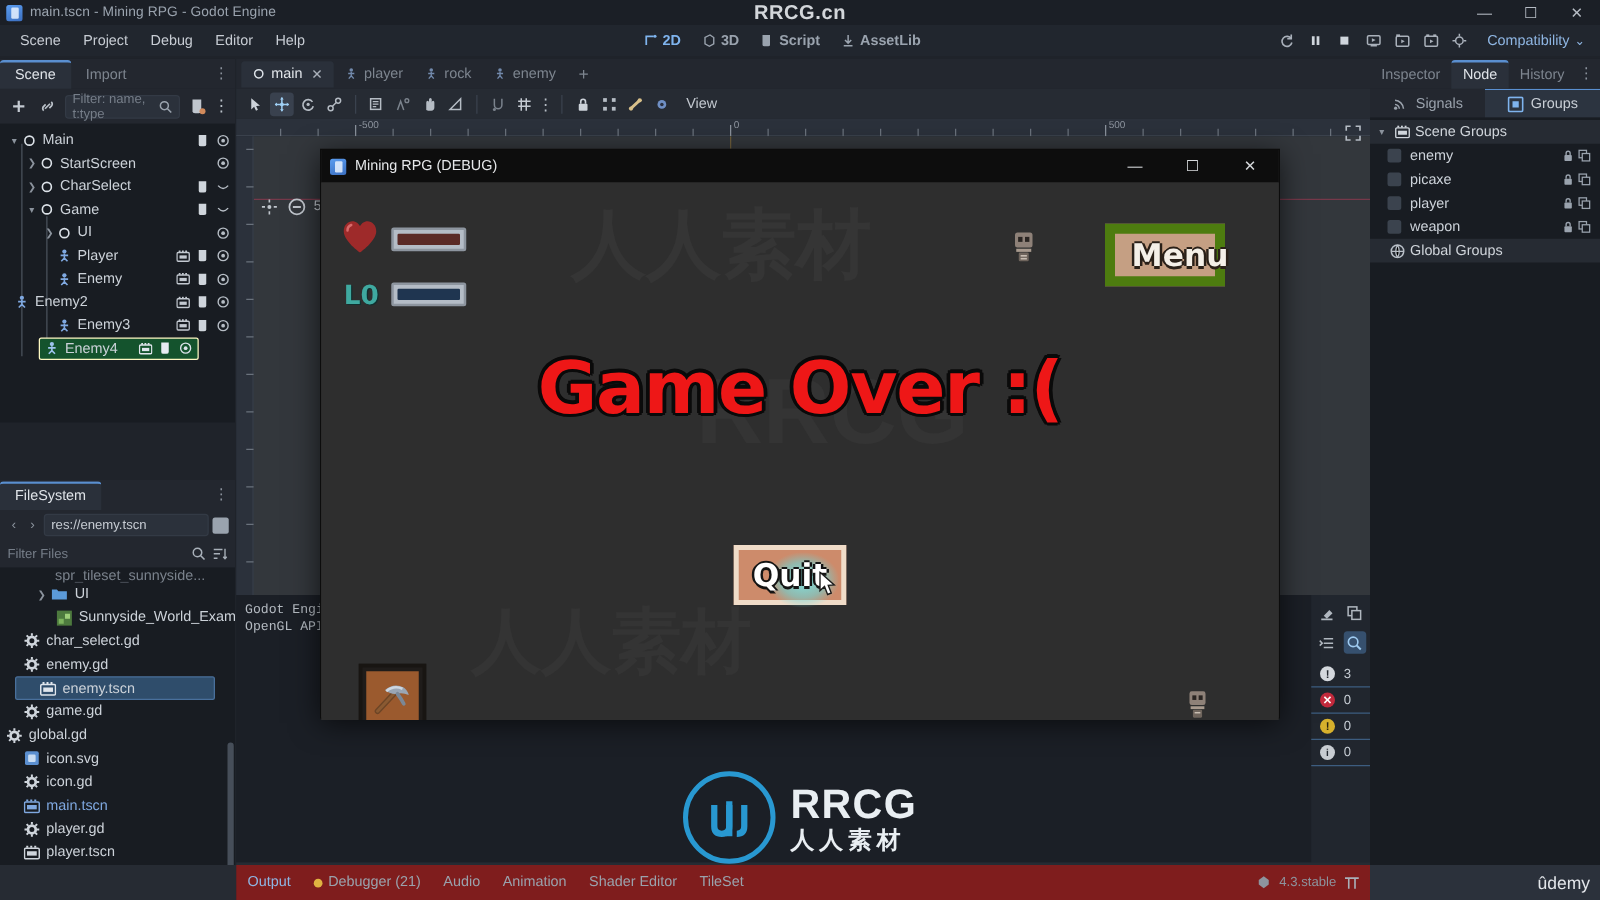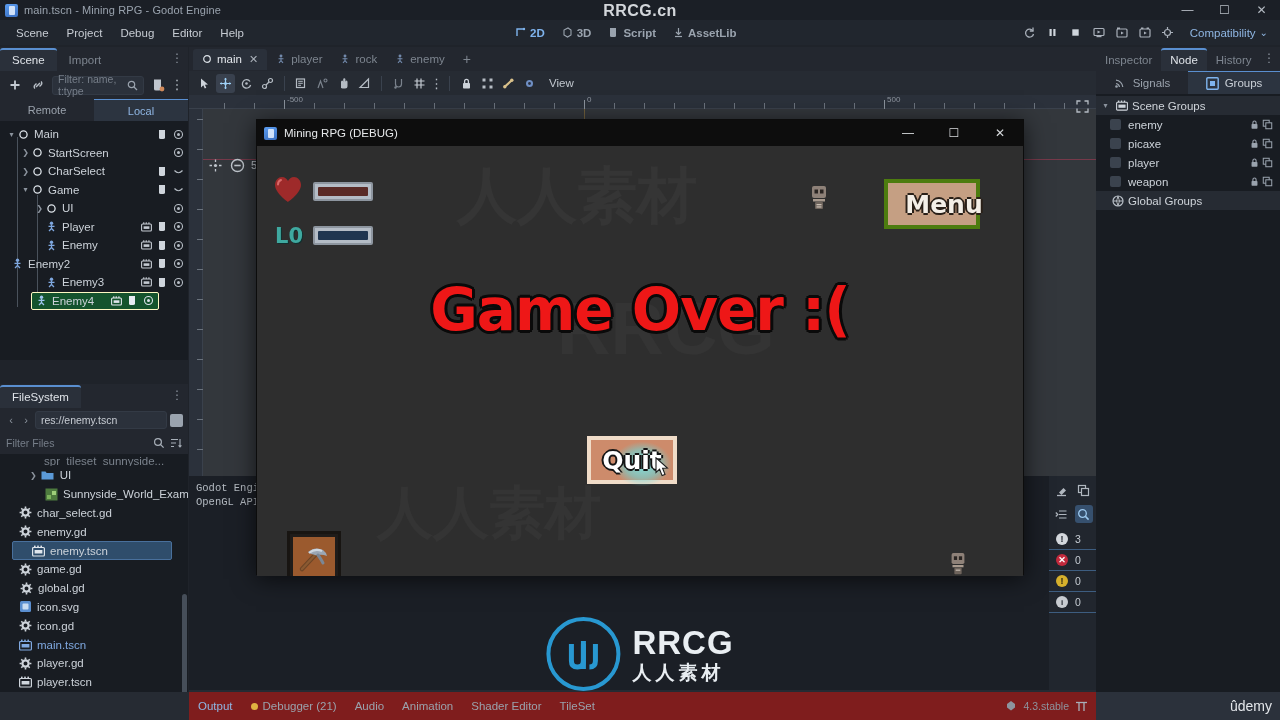--- a/index.html
+++ b/index.html
@@ -343,21 +343,21 @@
     text-shadow: 1px 1px 0 #10302f;
   }
   .xbar {
     position: absolute; left: 56px; top: 80px; width: 60px; height: 19px;
     background: #b4bcc6; border: 2px solid #8d959f; border-radius: 2px; padding: 3px;
   }
   .xbar .fill { width: 100%; height: 100%; background: #1f3550; border-radius:1px; }
 
   .menu-btn {
     position: absolute; right: 43px; top: 33px; width: 96px; height: 50px;
-    background: #c59f83; border: 4px solid #4d7c0f;
+    background: #c59f83; border: 8px solid #4d7c0f;
     display: flex; align-items: center; justify-content: center; padding-left: 24px;
   }
   .menu-btn .t {
     font-size: 25px; font-weight: bold; color: #f4efe7;
     font-family: "DejaVu Sans", sans-serif;
     text-shadow: 2px 0 0 #2a2018, -2px 0 0 #2a2018, 0 2px 0 #2a2018, 0 -2px 0 #2a2018;
   }
 
   .gameover {
     position: absolute; left: 0; right: 0; top: 130px; text-align: center;
@@ -550,24 +550,20 @@
         <svg width="14" height="14" viewBox="0 0 14 14">
             <path d="M3 1.5 L10 1.5 L10 11 Q10 12.5 8 12.5 L5 12.5 Q3 12.5 3 11 Z" fill="#c0c6ce"></path>
             <circle cx="11" cy="11" r="2.4" fill="#d18a5b"></circle>
           </svg>
       </div>
       <div class="st-btn" style="width:10px">
         <span style="font-size:13px;color:#b9c0c8;line-height:10px">⋮</span>
       </div>
     </div>
 
-    <div class="remote-local">
-      <div class="rl-btn">Remote</div>
-      <div class="rl-btn active">Local</div>
-    </div>
 
     <div class="scene-tree">
       <div class="tree-line" style="left:17px; top:16px; height:170px;"></div>
       <div class="tree-line" style="left:37px; top:74px; height:112px;"></div>
       <div class="tree-hline" style="left:37px; top:186px; width:14px;"></div>
 
       <div class="node-row" style="padding-left:6px">
         <span class="node-arrow">▾</span>
         <span class="node-icon">
             <svg width="11" height="11" viewBox="0 0 11 11">
@@ -909,21 +905,21 @@
       </div>
       <div class="fs-row" style="padding-left:18px">
         <span class="fs-ic">
             <svg width="13" height="13" viewBox="0 0 13 13">
               <circle cx="6.5" cy="6.5" r="3.1" stroke="#cfd5dc" stroke-width="2.2" fill="none"></circle>
               <path d="M6.5 0.6 L6.5 2.6 M6.5 10.4 L6.5 12.4 M0.6 6.5 L2.6 6.5 M10.4 6.5 L12.4 6.5 M2.3 2.3 L3.7 3.7 M9.3 9.3 L10.7 10.7 M10.7 2.3 L9.3 3.7 M3.7 9.3 L2.3 10.7" stroke="#cfd5dc" stroke-width="1.6"></path>
             </svg>
           </span>
         <span>game.gd</span>
       </div>
-      <div class="fs-row" style="padding-left:19px">
+      <div class="fs-row" style="padding-left:4px">
         <span class="fs-ic">
             <svg width="13" height="13" viewBox="0 0 13 13">
               <circle cx="6.5" cy="6.5" r="3.1" stroke="#cfd5dc" stroke-width="2.2" fill="none"></circle>
               <path d="M6.5 0.6 L6.5 2.6 M6.5 10.4 L6.5 12.4 M0.6 6.5 L2.6 6.5 M10.4 6.5 L12.4 6.5 M2.3 2.3 L3.7 3.7 M9.3 9.3 L10.7 10.7 M10.7 2.3 L9.3 3.7 M3.7 9.3 L2.3 10.7" stroke="#cfd5dc" stroke-width="1.6"></path>
             </svg>
           </span>
         <span>global.gd</span>
       </div>
       <div class="fs-row" style="padding-left:18px">
         <span class="fs-ic">

